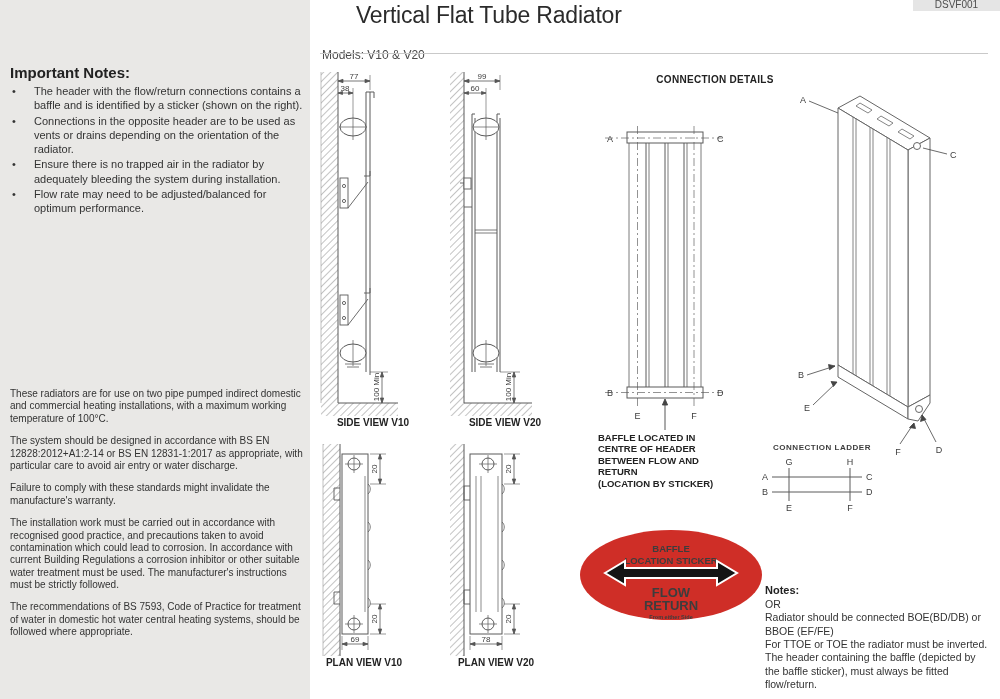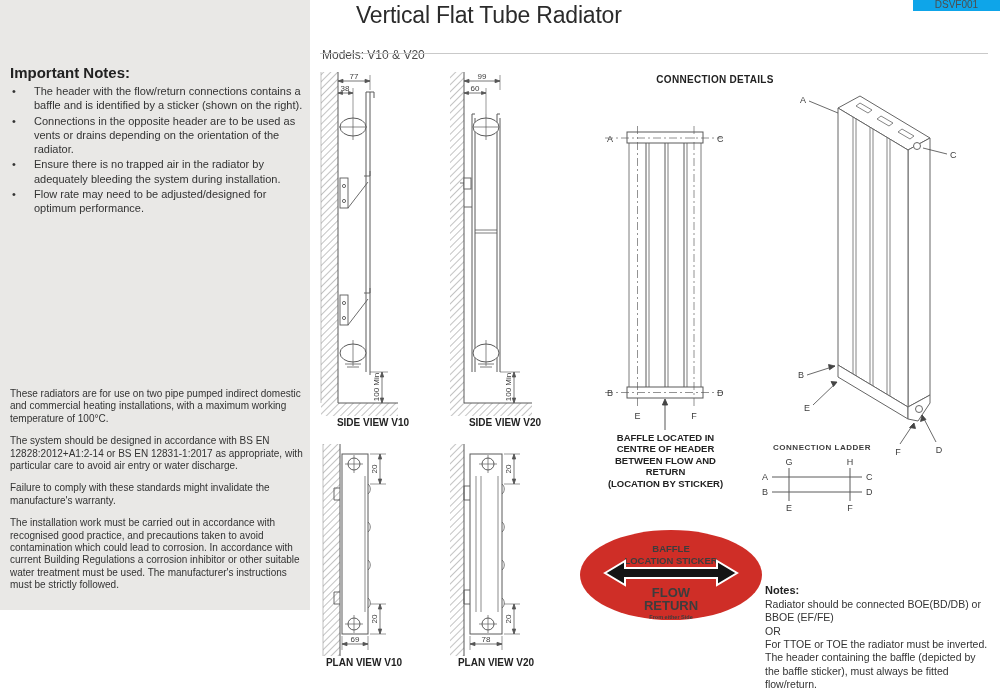--- a/index.html
+++ b/index.html
@@ -1,39 +1,39 @@
 <!DOCTYPE html>
 <html><head>
 <meta charset="utf-8">
 <style>
   html,body{margin:0;padding:0;background:#fff;}
   body{font-family:"Liberation Sans",sans-serif;color:#333;}
   #page{position:relative;width:1000px;height:699px;background:#fff;overflow:hidden;}
   
-  #sidebar{position:absolute;left:0;top:0;width:310px;height:610px;background:#e9e8e6;}
+  #sidebar{position:absolute;left:0;top:0;width:310px;height:699px;background:#e9e8e6;}
   .side-block{position:absolute;left:10px;width:294px;}
   .side-heading{font-size:15px;font-weight:bold;color:#222;margin:0 0 3px 0;}
   .bullet-row{display:flex;margin:0 0 1px 0;}
   .bullet-dot{width:22px;flex:0 0 22px;font-size:11px;line-height:1.3;color:#333;padding-left:2px;}
   .bullet-text{font-size:11px;line-height:1.3;color:#333;}
   .installer-p{font-size:10px;line-height:1.24;color:#333;margin:0 0 10px 0;}
   
   #doc-title{position:absolute;left:320px;top:2px;font-size:23px;font-weight:normal;color:#2b2b2b;letter-spacing:-0.2px;margin-left:36px;}
   #doc-subtitle{position:absolute;left:322px;top:48px;font-size:12px;color:#4a4a4a;}
   #header-rule{position:absolute;left:320px;top:53px;width:668px;height:1px;background:#c9c9c9;}
-  #doc-ref{position:absolute;left:913px;top:0;width:87px;height:11px;background:#0ea5e9;overflow:hidden;text-align:center;}
+  #doc-ref{position:absolute;left:913px;top:0;width:87px;height:11px;background:#e5e5e5;overflow:hidden;text-align:center;}
   #doc-ref span{font-size:10px;color:#4d4d4d;line-height:16px;display:block;margin-top:-3px;}
   
   svg{position:absolute;overflow:visible;}
   svg text{font-family:"Liberation Sans",sans-serif;fill:#3d3d3d;}
   .dim{font-size:8px;}
   .viewlabel{font-size:10px;font-weight:bold;fill:#222;}
   .conlabel{font-size:9px;}
   #connection-heading{position:absolute;left:650px;top:74px;width:130px;text-align:center;font-size:10px;font-weight:bold;color:#222;letter-spacing:0.3px;}
-  #baffle-note{position:absolute;left:598px;top:432px;width:135px;text-align:center;font-size:9.5px;font-weight:bold;line-height:1.2;color:#222;}
+  #baffle-note{position:absolute;left:598px;top:432px;width:135px;text-align:left;font-size:9.5px;font-weight:bold;line-height:1.2;color:#222;}
   #notes-block{position:absolute;left:765px;top:584px;width:228px;}
   #notes-heading{font-size:11px;font-weight:bold;color:#222;margin:0 0 2px 0;}
   .notes-p{font-size:10.5px;line-height:1.27;color:#333;margin:0;}
 </style>
 </head>
 <body>
 
 <div id="page">
 
   <div id="sidebar">
@@ -46,29 +46,30 @@
       <div class="bullet-row">
         <div class="bullet-dot">•</div>
         <div class="bullet-text">Connections in the opposite header are to be used as vents or drains depending on the orientation of the radiator.</div>
       </div>
       <div class="bullet-row">
         <div class="bullet-dot">•</div>
         <div class="bullet-text">Ensure there is no trapped air in the radiator by adequately bleeding the system during installation.</div>
       </div>
       <div class="bullet-row">
         <div class="bullet-dot">•</div>
-        <div class="bullet-text">Flow rate may need to be adjusted/designed for optimum performance.</div>
+        <div class="bullet-text">Flow rate may need to be adjusted/balanced for optimum performance.</div>
       </div>
     </div>
 
     <div class="side-block" style="top:388px">
       <p class="installer-p">These radiators are for use on two pipe pumped indirect domestic and commercial heating installations, with a maximum working temperature of 100°C.</p>
       <p class="installer-p">The system should be designed in accordance with BS EN 12828:2012+A1:2-14 or BS EN 12831-1:2017 as appropriate, with particular care to avoid air entry or water discharge.</p>
       <p class="installer-p">Failure to comply with these standards might invalidate the manufacture's warranty.</p>
       <p class="installer-p">The installation work must be carried out in accordance with recognised good practice, and precautions taken to avoid contamination which could lead to corrosion. In accordance with current Building Regulations a corrosion inhibitor or other suitable water treatment must be used. The manufacturer's instructions must be strictly followed.</p>
+      <p class="installer-p">The recommendations of BS 7593, Code of Practice for treatment of water in domestic hot water central heating systems, should be followed where appropriate.</p>
     </div>
   </div>
 
   <div id="doc-title">Vertical Flat Tube Radiator</div>
   <div id="doc-subtitle">Models: V10 &amp; V20</div>
   <div id="header-rule"></div>
   <div id="doc-ref">
       <span>DSVF001</span>
     </div>
 
@@ -391,18 +392,18 @@
     <text x="96" y="25" text-anchor="middle" style="font-size:9.5px;font-weight:bold" fill="#2a0d08">BAFFLE</text>
     <text x="96" y="37" text-anchor="middle" style="font-size:9.5px;font-weight:bold" fill="#2a0d08">LOCATION STICKER</text>
     <polygon points="30,46 50,34 50,41 142,41 142,34 162,46 142,58 142,51 50,51 50,58" fill="#141414" stroke="#fff" stroke-width="2"></polygon>
     <text x="96" y="70" text-anchor="middle" style="font-size:13px;font-weight:bold" fill="#141414">FLOW</text>
     <text x="96" y="83" text-anchor="middle" style="font-size:13px;font-weight:bold" fill="#141414">RETURN</text>
     <text x="96" y="92" text-anchor="middle" style="font-size:5.5px;font-weight:bold" fill="#141414">From either Side</text>
   </svg>
 
   <div id="notes-block">
     <div id="notes-heading">Notes:</div>
+    <p class="notes-p">OR</p>
     <p class="notes-p">Radiator should be connected BOE(BD/DB) or BBOE (EF/FE)</p>
-    <p class="notes-p">OR</p>
     <p class="notes-p">For TTOE or TOE the radiator must be inverted. The header containing the baffle (depicted by the baffle sticker), must always be fitted flow/return.</p>
   </div>
 
 </div>
 
 </body></html>

